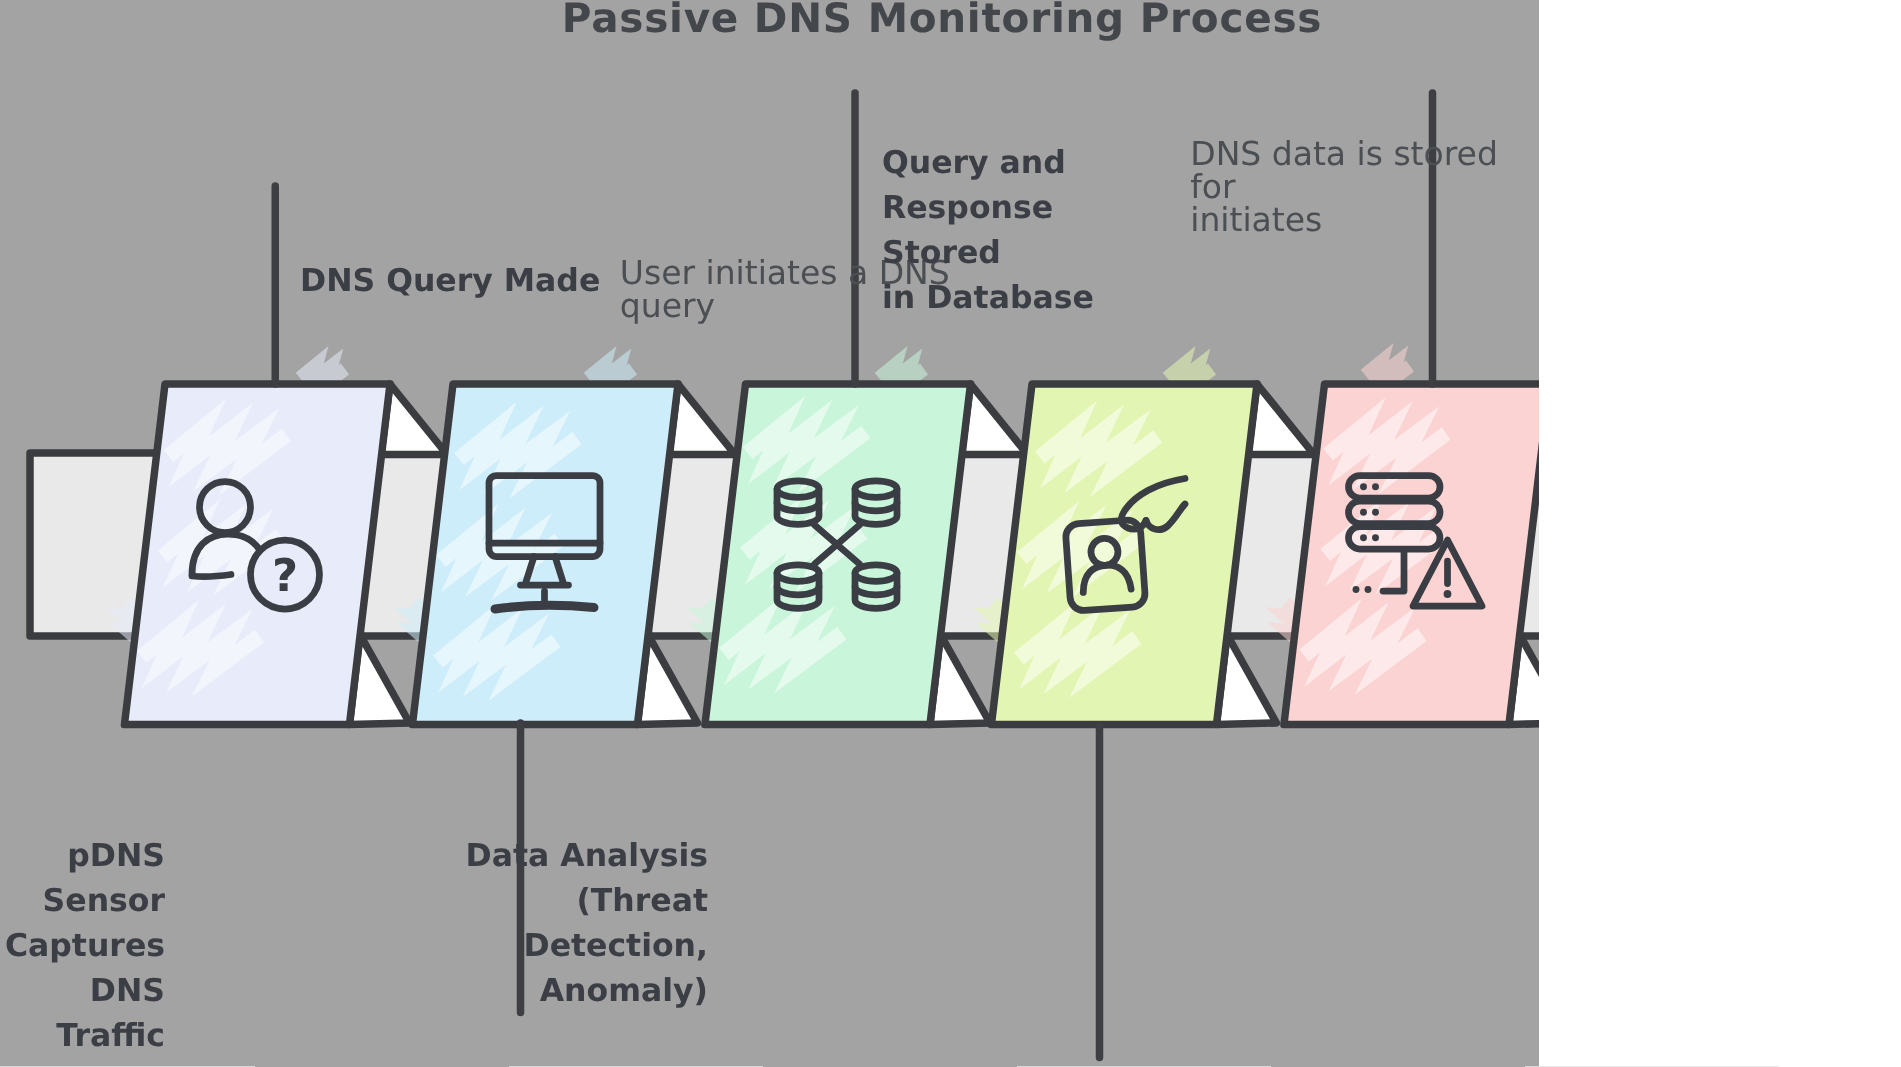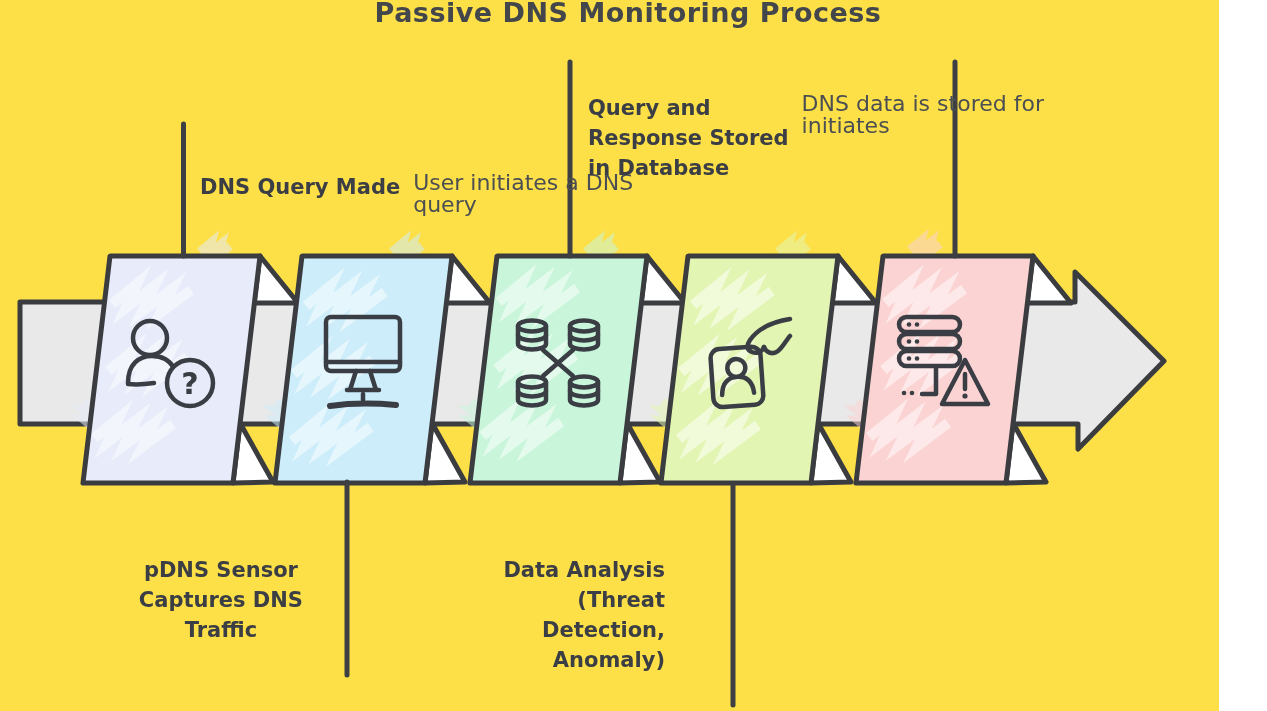--- a/index.html
+++ b/index.html
@@ -1,16 +1,16 @@
 <!DOCTYPE html>
 <html><head>
 <meta charset="utf-8">
 <style>
   html,body{margin:0;padding:0;background:#ffffff;}
-  .canvas{position:relative;width:1219px;height:711px;background:#fde047;overflow:hidden;
+  .canvas{position:relative;width:1026px;height:711px;background:#a3a3a3;overflow:hidden;
           font-family:"DejaVu Sans",sans-serif;}
   .main-title{position:absolute;top:-3px;left:0;width:1256px;text-align:center;
               font-size:27px;font-weight:700;color:#43464b;letter-spacing:.5px;}
   svg.diagram{position:absolute;left:0;top:0;}
   .stage-label{position:absolute;display:flex;flex-direction:row;gap:13px;margin-top:28px;}
   .stage-label .t{font-size:21px;font-weight:700;color:#3b3e44;line-height:30px;white-space:pre-line;}
   .stage-label .d{font-size:22px;font-weight:400;color:#4b4e52;line-height:22px;white-space:pre-line;}
   .stage-label.right{text-align:right;}
   .fold{fill:#ffffff;stroke:#3a3c3f;stroke-width:5;stroke-linejoin:round;}
   .card{stroke:#3a3c3f;stroke-width:5;stroke-linejoin:round;}
@@ -193,21 +193,21 @@
     <line class="connector" x1="733" y1="484" x2="733" y2="705"></line>
     <line class="connector" x1="955" y1="62" x2="955" y2="256"></line>
   </svg>
 
   <div class="stage-label" style="left:200px;top:144px;">
     <div class="t">DNS Query Made</div>
     <div class="d">User initiates a DNS
 query</div>
   </div>
 
-  <div class="stage-label right" style="right:916px;top:527px;text-align:center;">
+  <div class="stage-label right" style="right:916px;top:527px;">
     <div class="t">pDNS Sensor
 Captures DNS
 Traffic</div>
   </div>
 
   <div class="stage-label" style="left:588px;top:65px;">
     <div class="t">Query and
 Response Stored
 in Database</div>
     <div class="d">DNS data is stored for

